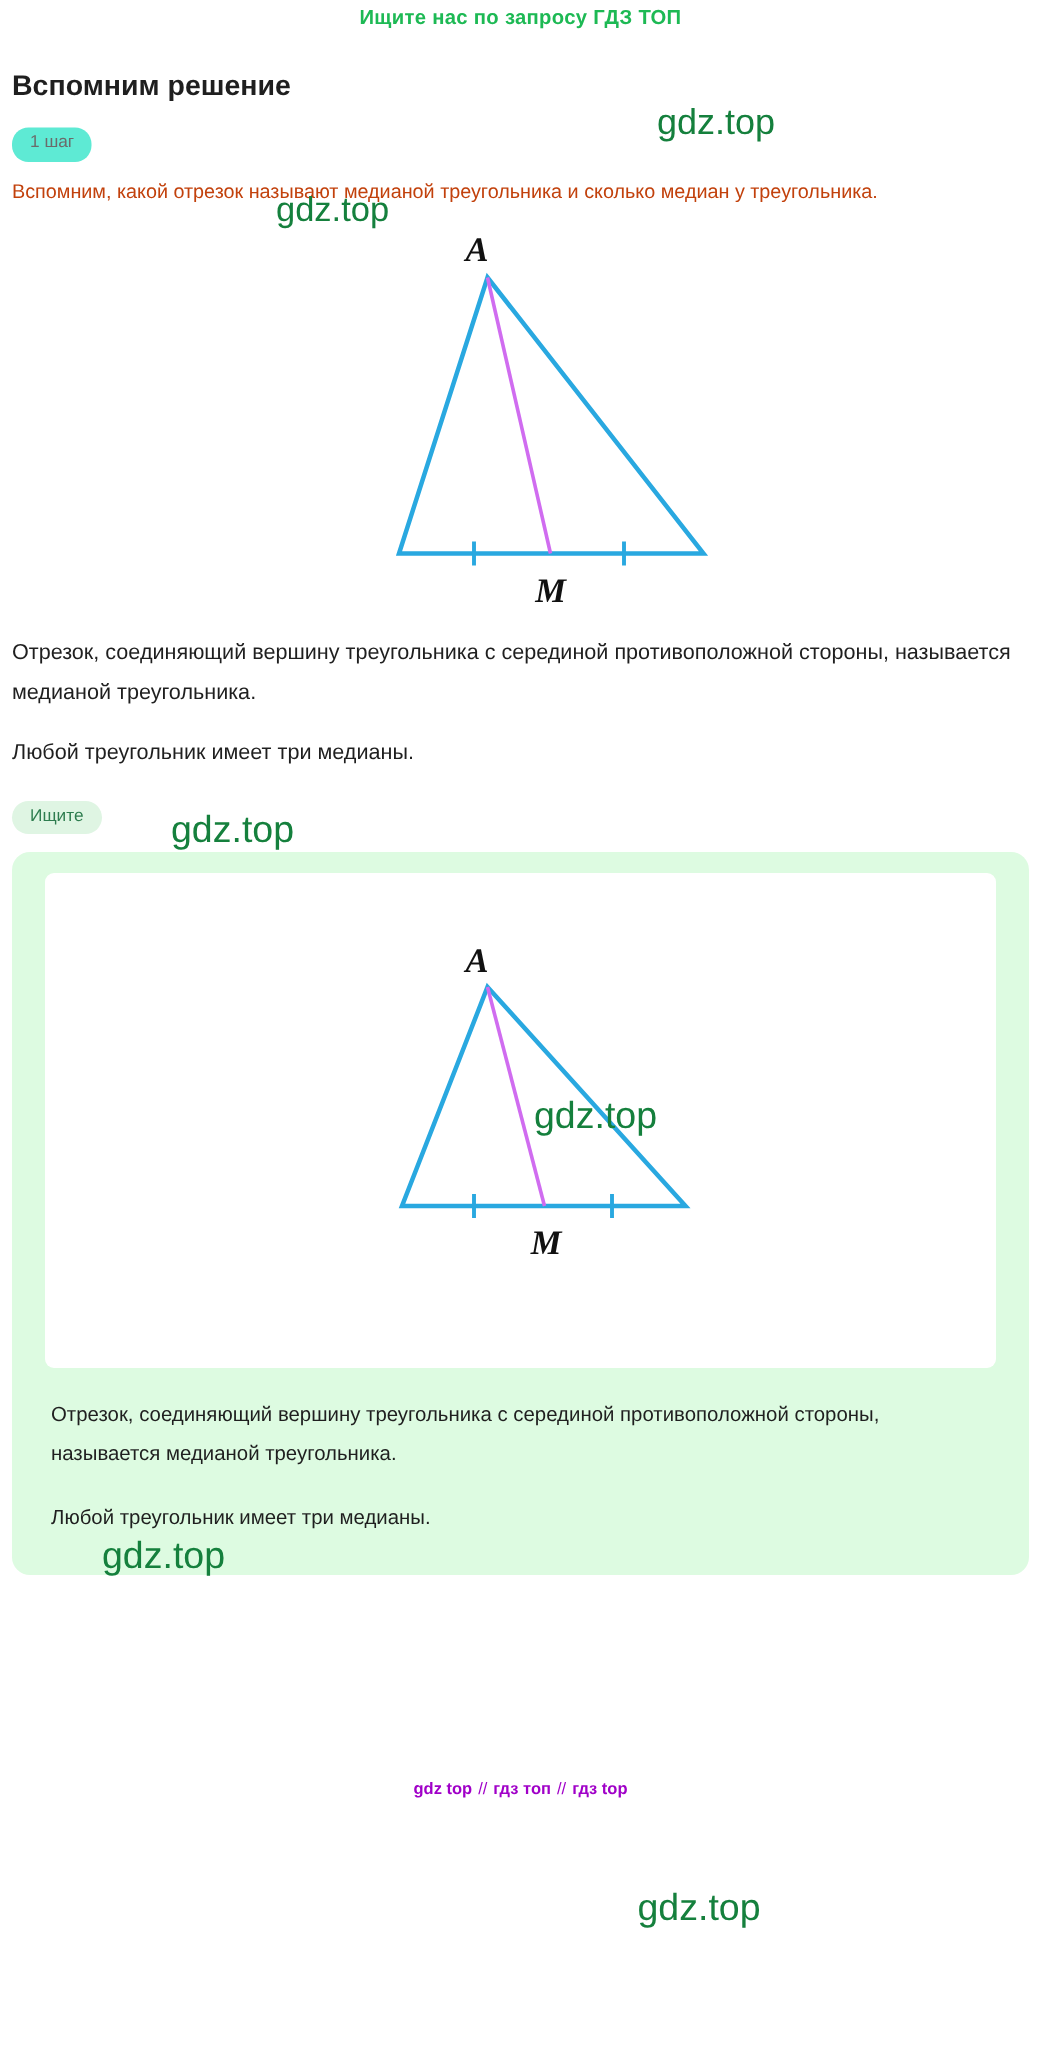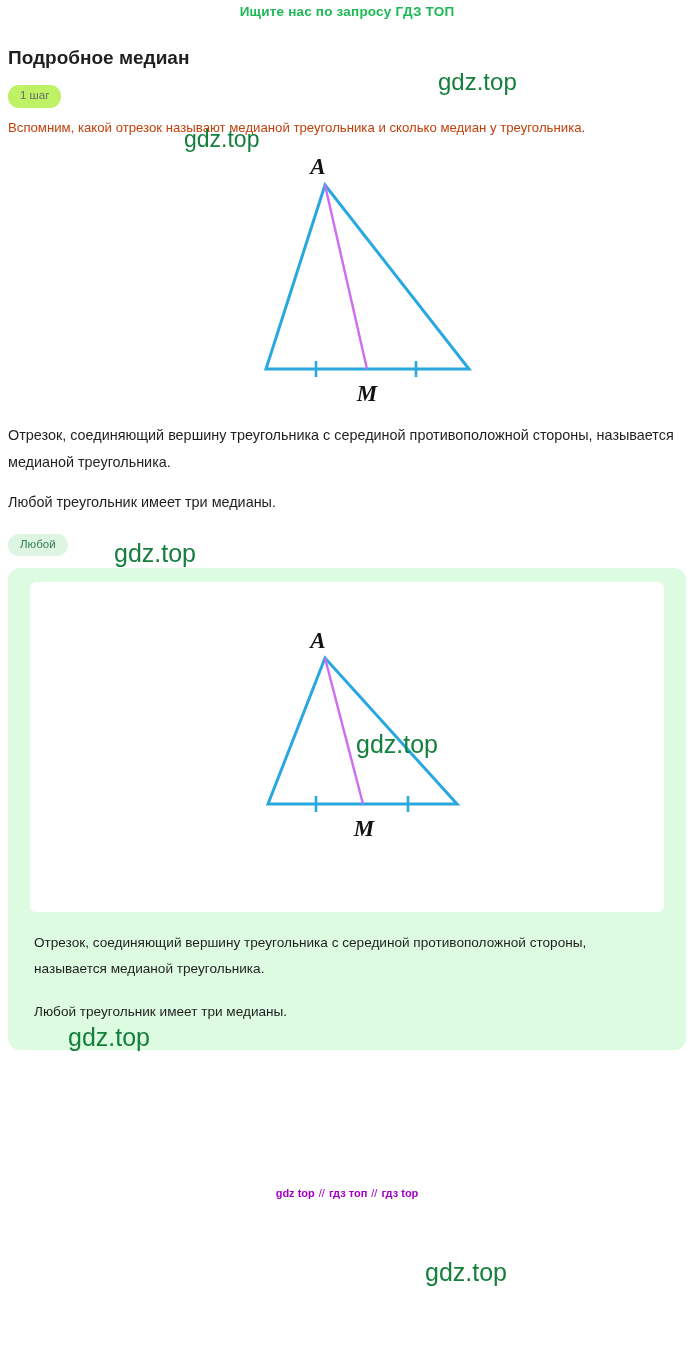--- a/index.html
+++ b/index.html
@@ -30,21 +30,21 @@
   }
   .section-title {
     font-size: 19px;
     font-weight: 700;
     color: #1f1f1f;
     margin: 28px 0 0 8px;
   }
   .step-badge {
     display: inline-block;
     margin: 16px 0 0 8px;
-    background: #bef264;
+    background: #5eead4;
     color: #6b6b6b;
     font-size: 11.5px;
     border-radius: 11px;
     padding: 5px 12px 6px 12px;
     line-height: 1;
   }
   .answer-badge {
     display: inline-block;
     margin: 0 0 0 8px;
     background: #dff5e3;
@@ -126,21 +126,21 @@
   .wm-6 { left: 425px; top: 1258px; font-size: 25px; }
   svg { display: block; }
 </style>
 </head>
 <body>
 
 <div class="page">
 
   <div class="top-banner">Ищите нас по запросу ГДЗ ТОП</div>
 
-  <h1 class="section-title">Подробное медиан</h1>
+  <h1 class="section-title">Вспомним решение</h1>
 
   <div class="step-badge">1 шаг</div>
 
   <div class="para">Вспомним, какой отрезок называют медианой треугольника и сколько медиан у треугольника.</div>
 
   <div class="figure-wrap">
     <svg width="694" height="270" viewBox="0 0 694 270">
 
       <polygon points="325,47 469,231 266,231" fill="none" stroke="#29a8e0" stroke-width="3"></polygon>
 
@@ -151,21 +151,21 @@
 
       <text x="318" y="36" font-family="Liberation Serif, serif" font-size="23" font-weight="bold" font-style="italic" fill="#111111" text-anchor="middle">A</text>
       <text x="367" y="263" font-family="Liberation Serif, serif" font-size="23" font-weight="bold" font-style="italic" fill="#111111" text-anchor="middle">M</text>
     </svg>
   </div>
 
   <div class="body-text">Отрезок, соединяющий вершину треугольника с серединой противоположной стороны, называется медианой треугольника.</div>
   <div class="body-text">Любой треугольник имеет три медианы.</div>
 
   <div style="height:18px"></div>
-  <div class="answer-badge">Любой</div>
+  <div class="answer-badge">Ищите</div>
 
   <div class="answer-box">
     <div class="answer-inner-card">
       <svg width="630" height="330" viewBox="0 0 630 330">
         <polygon points="295,76 427,222 238,222" fill="none" stroke="#29a8e0" stroke-width="3"></polygon>
         <line x1="295" y1="76" x2="333" y2="222" stroke="#d06cf0" stroke-width="2.4"></line>
         <line x1="286" y1="214" x2="286" y2="230" stroke="#29a8e0" stroke-width="2.6"></line>
         <line x1="378" y1="214" x2="378" y2="230" stroke="#29a8e0" stroke-width="2.6"></line>
         <text x="288" y="66" font-family="Liberation Serif, serif" font-size="23" font-weight="bold" font-style="italic" fill="#111111" text-anchor="middle">A</text>
         <text x="334" y="254" font-family="Liberation Serif, serif" font-size="23" font-weight="bold" font-style="italic" fill="#111111" text-anchor="middle">M</text>

